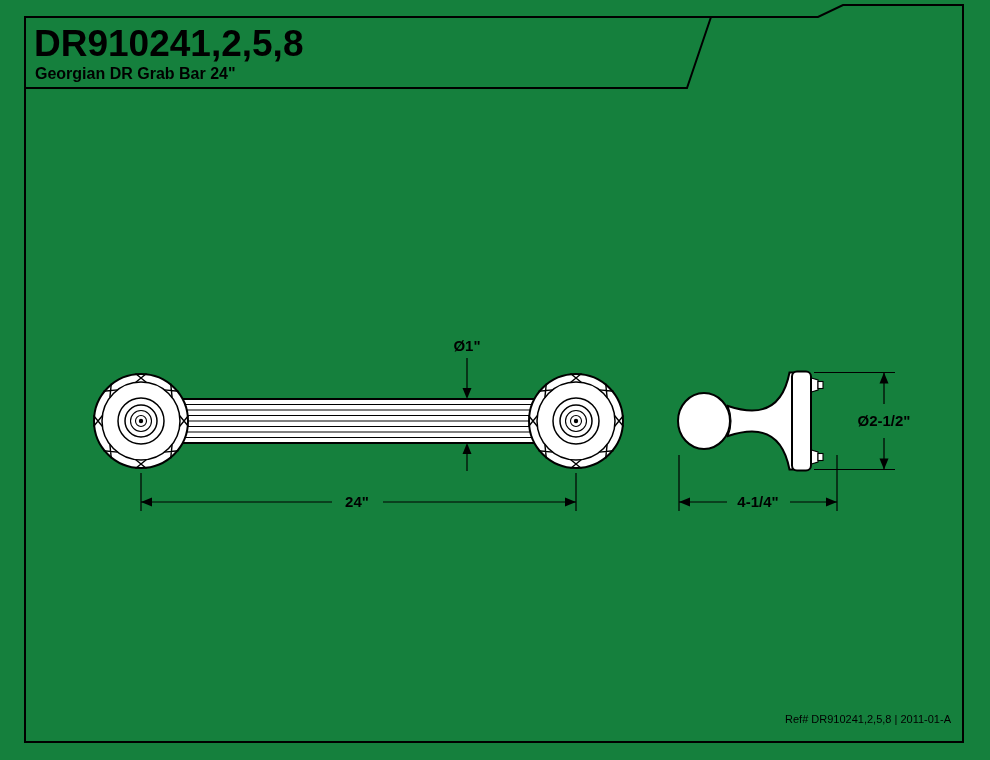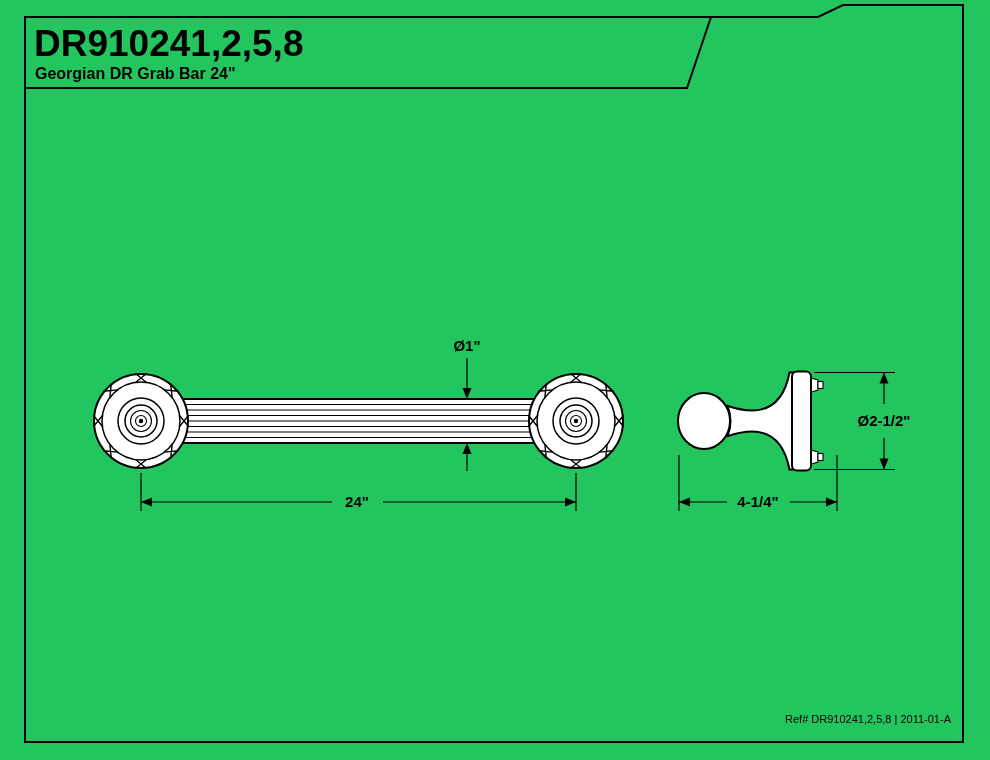--- a/index.html
+++ b/index.html
@@ -1,16 +1,16 @@
 <!DOCTYPE html>
 <html><head>
 <meta charset="utf-8">
 <style>
   html,body{margin:0;padding:0;background:#fff;}
-  .page{position:relative;width:990px;height:760px;background:#22c55e;overflow:hidden;
+  .page{position:relative;width:990px;height:760px;background:#15803d;overflow:hidden;
         font-family:"Liberation Sans",sans-serif;}
   svg{position:absolute;top:0;left:0;}
   .sheet-title{font:bold 37px "Liberation Sans",sans-serif;fill:#000;}
   .sheet-subtitle{font:bold 16px "Liberation Sans",sans-serif;fill:#000;}
   .ref-text{font:11px "Liberation Sans",sans-serif;fill:#000;}
   .dim{font:bold 15px "Liberation Sans",sans-serif;fill:#000;}
   .ln{stroke:#000;fill:none;}
   .thick{stroke-width:2;}
   .med{stroke-width:1.5;}
   .thin{stroke-width:1.1;}

